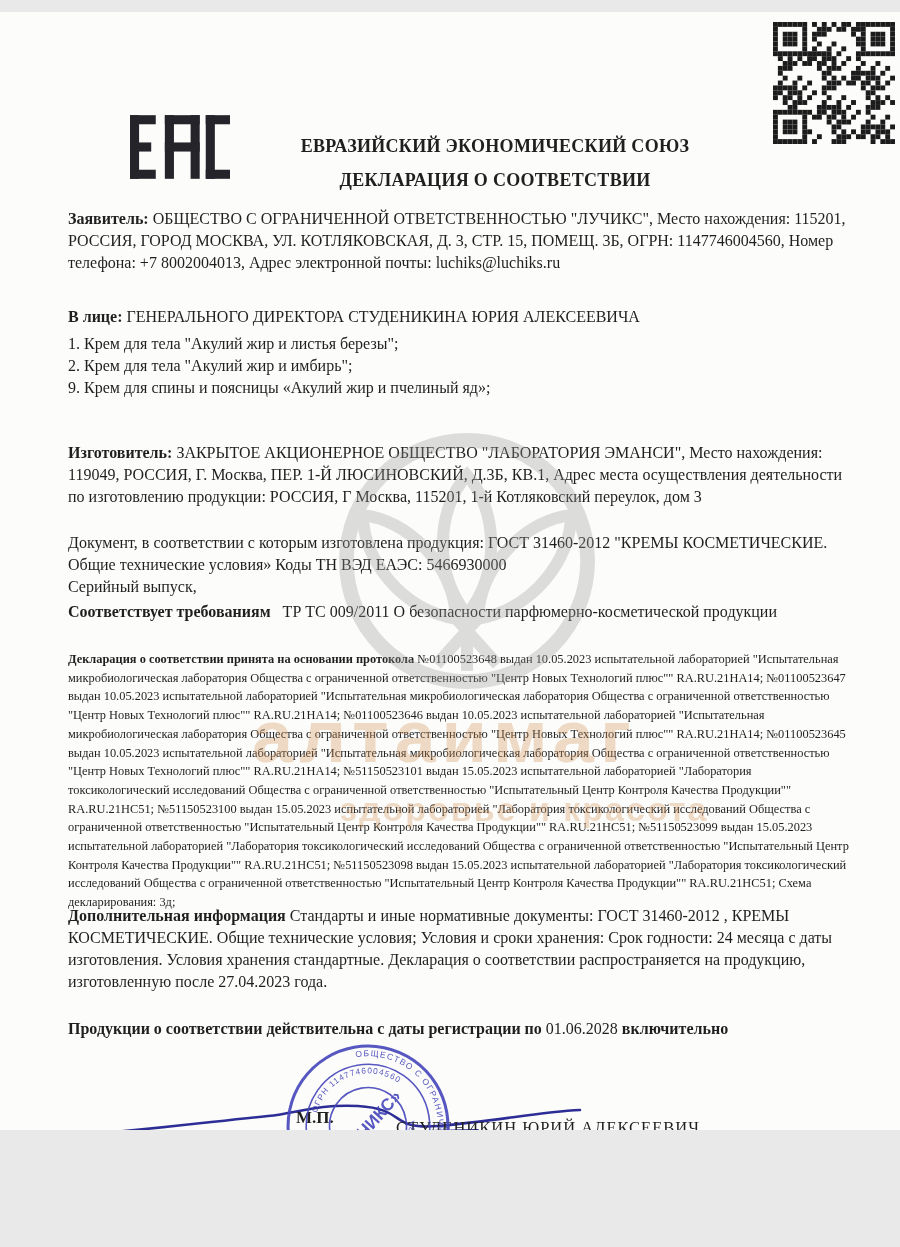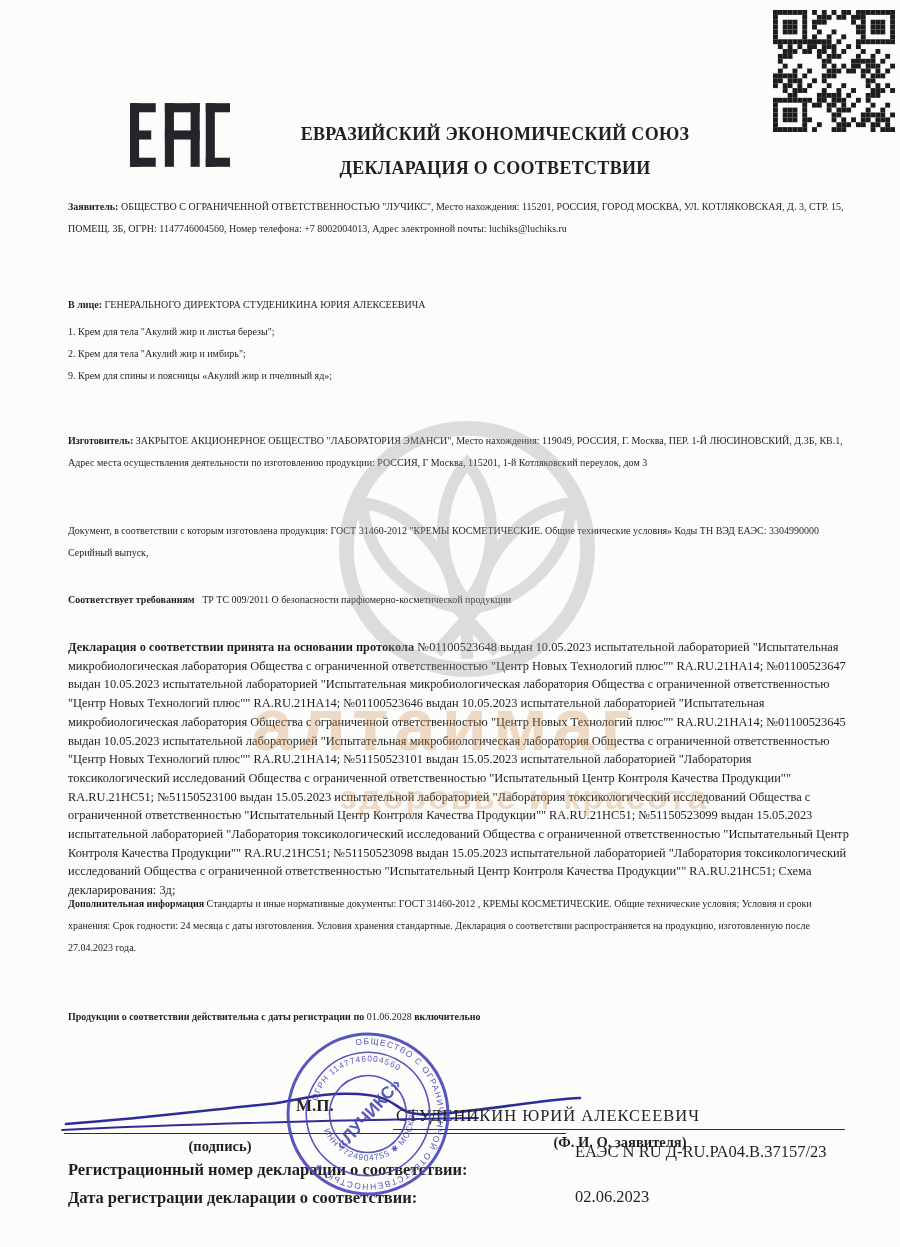--- a/index.html
+++ b/index.html
@@ -1,18 +1,18 @@
 <!DOCTYPE html>
 <html><head>
 <meta charset="utf-8">
 <style>
   html,body{margin:0;padding:0;background:#e9e9e9;}
-  .page{position:relative;width:900px;height:1247px;margin:0 auto;background:#fcfcfb;
+  .page{position:relative;width:900px;height:1118px;margin:12px auto;background:#fcfcfb;
         font-family:"Liberation Serif",serif;color:#1f1f1f;overflow:hidden;}
-  .para{position:absolute;left:68px;width:782px;font-size:10px;line-height:22px;}
+  .para{position:absolute;left:68px;width:782px;font-size:16px;line-height:22px;}
   .para b{font-weight:bold;}
   .title{position:absolute;left:95px;width:800px;text-align:center;font-weight:bold;
          font-size:18px;letter-spacing:.3px;}
   .small{font-size:12.4px;line-height:18.7px;}
   .hr{position:absolute;border-top:1.5px solid #2e2e2e;height:0;}
   .caption{position:absolute;font-weight:bold;font-size:14.5px;text-align:center;}
   .regrow-label{position:absolute;left:68px;font-weight:bold;font-size:16.5px;}
   .regrow-value{position:absolute;left:575px;font-size:16.5px;}
   .eac{position:absolute;left:130px;top:103px;}
   .qr{position:absolute;left:773px;top:10px;}
@@ -372,21 +372,21 @@
     <div>2. Крем для тела "Акулий жир и имбирь";</div>
     <div>9. Крем для спины и поясницы «Акулий жир и пчелиный яд»;</div>
   </div>
 
   <div class="para" style="top:430px">
     <b>Изготовитель:</b>
     <span>ЗАКРЫТОЕ АКЦИОНЕРНОЕ ОБЩЕСТВО "ЛАБОРАТОРИЯ ЭМАНСИ", Место нахождения: 119049, РОССИЯ,  Г. Москва, ПЕР. 1-Й ЛЮСИНОВСКИЙ, Д.3Б, КВ.1, Адрес места осуществления деятельности по изготовлению продукции: РОССИЯ, Г Москва, 115201, 1-й Котляковский переулок, дом 3</span>
   </div>
 
   <div class="para" style="top:520px">
-    <div>Документ, в соответствии с которым изготовлена продукция: ГОСТ 31460-2012 "КРЕМЫ КОСМЕТИЧЕСКИЕ. Общие технические условия» Коды ТН ВЭД ЕАЭС: 3304990000</div>
+    <div>Документ, в соответствии с которым изготовлена продукция: ГОСТ 31460-2012 "КРЕМЫ КОСМЕТИЧЕСКИЕ. Общие технические условия» Коды ТН ВЭД ЕАЭС: 5466930000</div>
     <div>Серийный выпуск,</div>
   </div>
 
   <div class="para" style="top:589px">
     <b>Соответствует требованиям</b>&nbsp;&nbsp;
     <span>ТР ТС 009/2011 О безопасности парфюмерно-косметической продукции</span>
   </div>
 
   <div class="para small" style="top:638px">
     <b>Декларация о соответствии принята на основании протокола</b>

